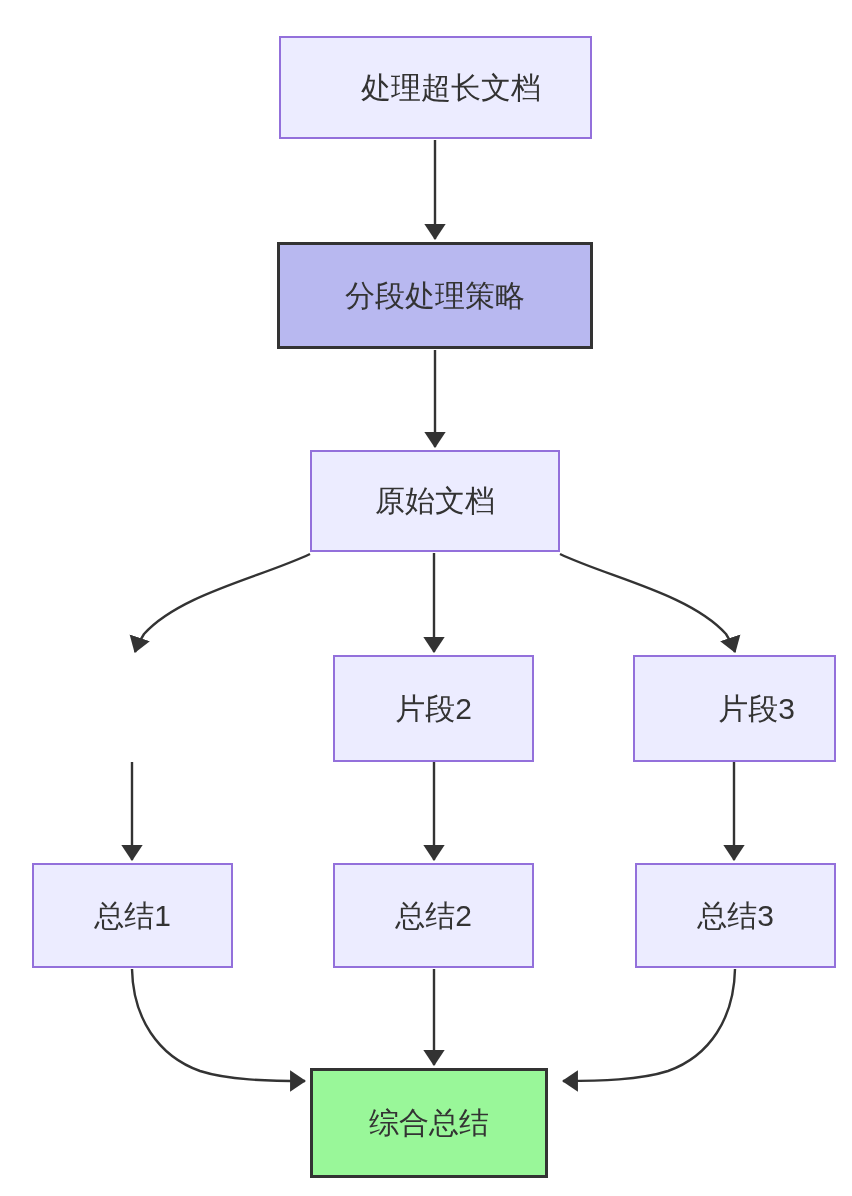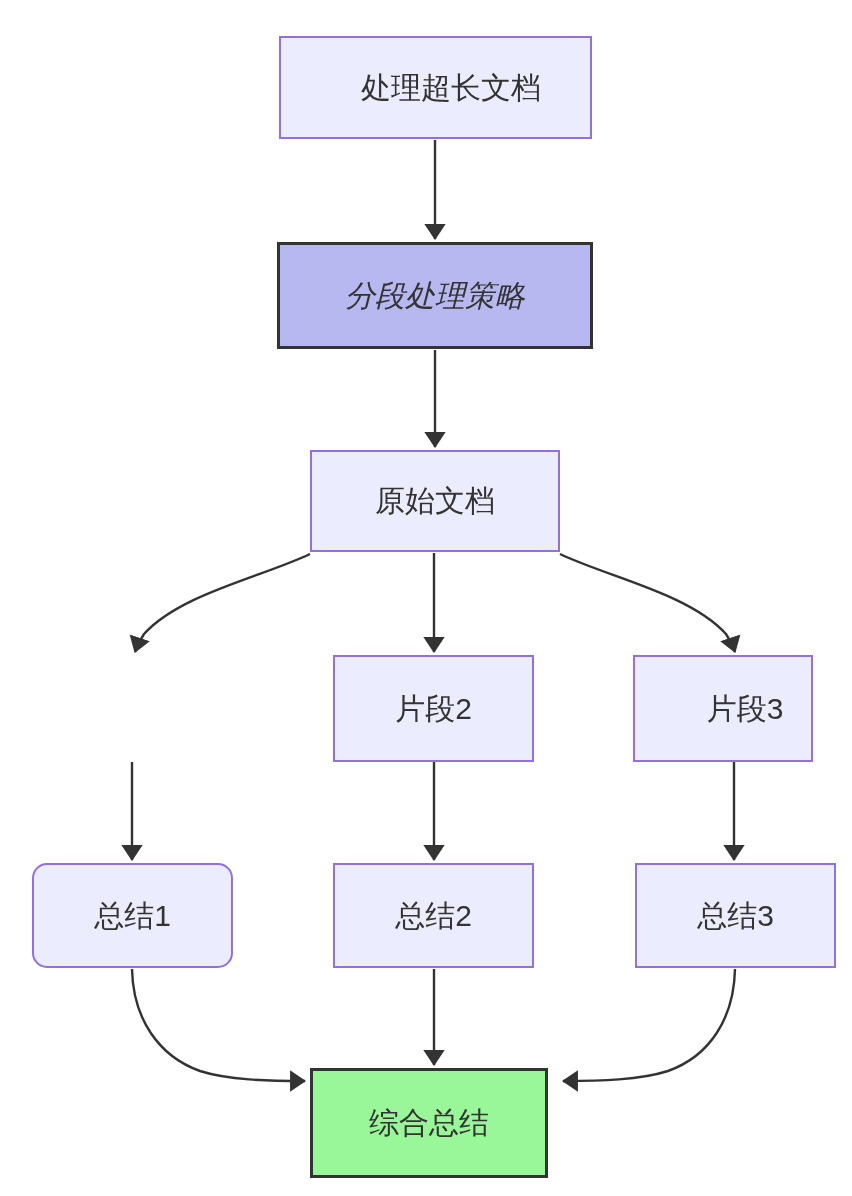--- a/index.html
+++ b/index.html
@@ -45,34 +45,33 @@
     background: var(--node-fill);
     border: 2px solid var(--node-border);
     color: var(--text);
     font-size: 30px;
     line-height: 1;
     text-align: center;
   }
   .node.strategy {
     background: var(--strategy-fill);
     border: 3px solid var(--strategy-border);
-    font-style: italic;
   }
   .node.result {
     background: var(--result-fill);
     border: 3px solid var(--result-border);
   }
   
   .n-a  { left: 279px; top: 36px;   width: 313px; height: 103px; padding-left: 31px; }
   .n-b  { left: 277px; top: 242px;  width: 316px; height: 107px; }
   .n-c  { left: 310px; top: 450px;  width: 250px; height: 102px; }
   .n-d1 { left: 32px;  top: 655px;  width: 201px; height: 107px; }
   .n-d2 { left: 333px; top: 655px;  width: 201px; height: 107px; }
-  .n-d3 { left: 633px; top: 655px;  width: 180px; height: 107px; padding-left: 44px; }
-  .n-e1 { left: 32px;  top: 863px;  width: 201px; height: 105px; border-radius: 15px; }
+  .n-d3 { left: 633px; top: 655px;  width: 203px; height: 107px; padding-left: 44px; }
+  .n-e1 { left: 32px;  top: 863px;  width: 201px; height: 105px; }
   .n-e2 { left: 333px; top: 863px;  width: 201px; height: 105px; justify-content: center; }
   .n-e3 { left: 635px; top: 863px;  width: 201px; height: 105px; }
   .n-f  { left: 310px; top: 1068px; width: 238px; height: 110px; }
 </style>
 </head>
 <body>
 
 <div class="canvas">
 
   <svg class="edge-layer" viewBox="0 0 852 1196" xmlns="http://www.w3.org/2000/svg">

